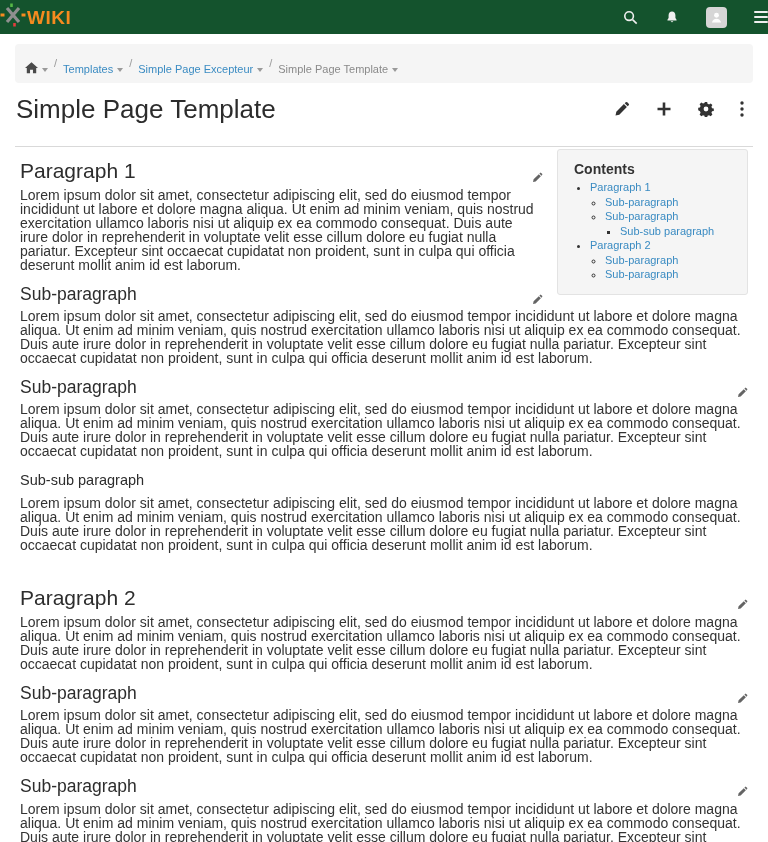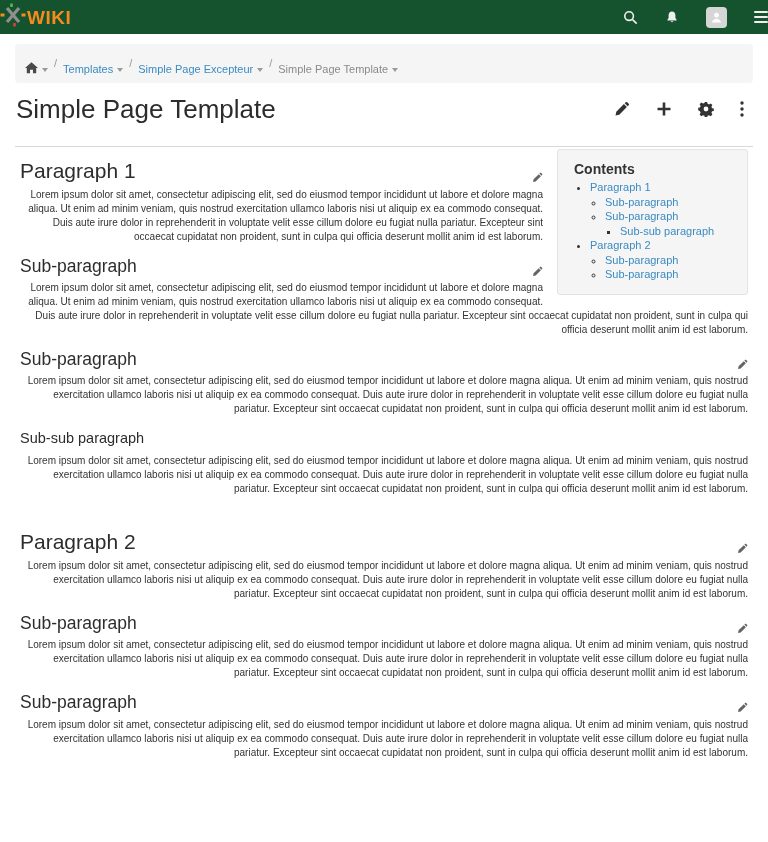--- a/index.html
+++ b/index.html
@@ -43,21 +43,21 @@
   .toc li{margin:0;}
   .toc a{color:#3a8bc2;cursor:pointer;}
 
   .sec-head{font-weight:400;color:#2d2d2d;line-height:1.15;}
   h2.sec-head{font-size:21px;margin:18px 0 5px;}
   h2.sec-head.first{margin-top:10px;}
   h2.sec-head.spaced{margin-top:34px;}
   h3.sec-head{font-size:17.5px;margin:12px 0 5px;}
   h4.sec-head{font-size:14.5px;margin:14px 0 7px;}
   .pencil{float:right;margin-top:5px;cursor:pointer;opacity:.85;}
-  p.body{font-size:10px;line-height:14px;margin:0 0 2px;color:#333;text-align:right;}
+  p.body{font-size:14px;line-height:14px;margin:0 0 2px;color:#333;}
 </style>
 </head>
 <body>
 
 <header class="navbar">
   <div class="logo">
     <span>
       <svg width="26" height="24" viewBox="0 0 26 24">
         <line x1="0.5" y1="12" x2="4.5" y2="12" stroke="#f68b1f" stroke-width="3"></line>
         <line x1="21.5" y1="12" x2="25.5" y2="12" stroke="#f68b1f" stroke-width="3"></line>

